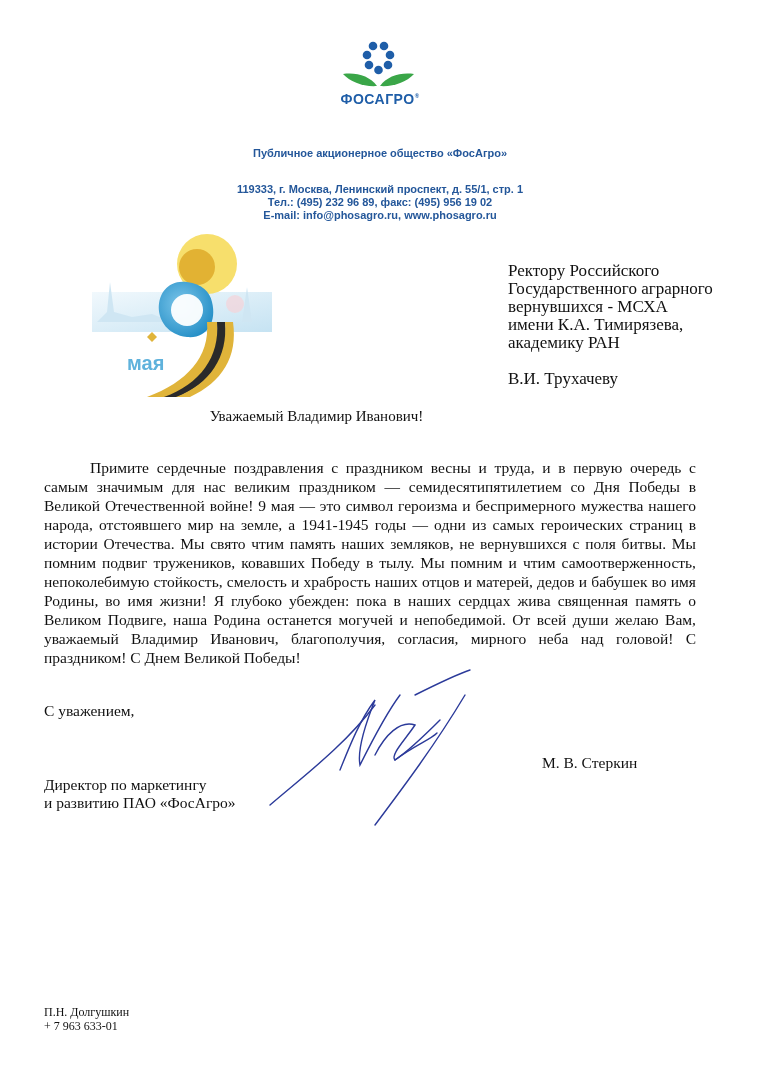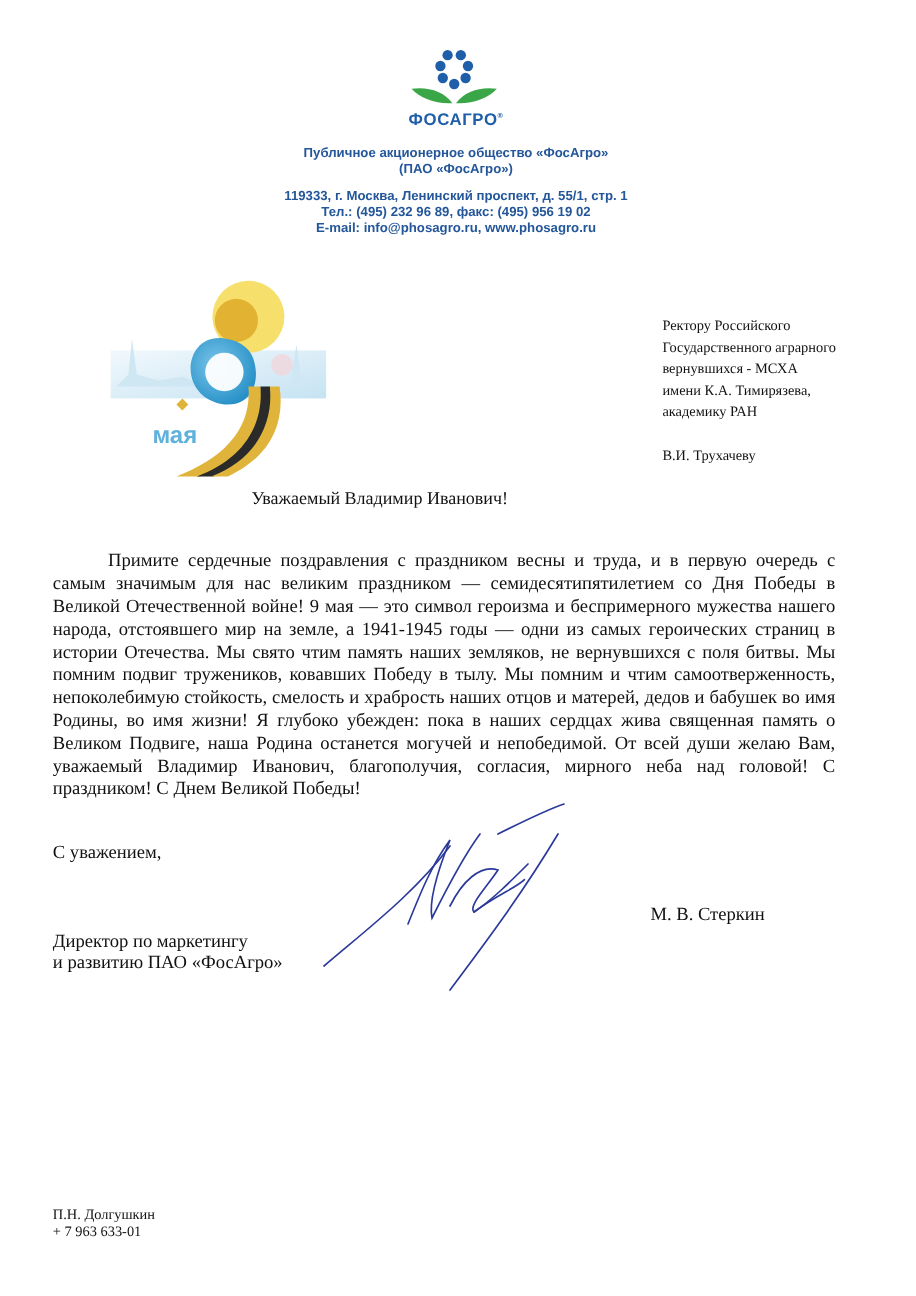--- a/index.html
+++ b/index.html
@@ -1,25 +1,25 @@
 <!DOCTYPE html>
 <html><head>
   <meta charset="utf-8">
   <style>
     html, body { margin: 0; padding: 0; background: #ffffff; }
     body { width: 763px; height: 1080px; position: relative; overflow: hidden; font-family: "Liberation Serif", serif; color: #111; }
     .abs { position: absolute; }
     .logo { left: 320px; top: 38px; width: 120px; height: 72px; }
     .brand { left: 300px; top: 91px; width: 160px; text-align: center; font-family: "Liberation Sans", sans-serif; font-weight: bold; font-size: 14px; color: #1f5ea8; letter-spacing: 0.5px; }
     .brand sup { font-size: 6px; }
-    .hdr { font-family: "Liberation Sans", sans-serif; font-weight: bold; font-size: 11px; color: #24579a; text-align: center; line-height: 13px; }
+    .hdr { font-family: "Liberation Sans", sans-serif; font-weight: bold; font-size: 11px; color: #24579a; text-align: center; line-height: 13px; margin-top: 25px; }
     .hdr1 { left: 180px; top: 122px; width: 400px; }
     .hdr2 { left: 180px; top: 158px; width: 400px; }
     .banner { left: 92px; top: 222px; width: 180px; height: 180px; }
-    .addressee { left: 508px; top: 262px; font-size: 12px; line-height: 18px; margin-left: 44px; }
+    .addressee { left: 508px; top: 262px; font-size: 17px; line-height: 18px; }
     .addressee .gap { height: 18px; }
     .salutation { left: 0; width: 633px; top: 408px; text-align: center; font-size: 15px; }
     .body-text { left: 44px; top: 458px; width: 652px; font-size: 15.5px; line-height: 19px; text-align: justify; text-indent: 46px; }
     .regards { left: 44px; top: 702px; font-size: 15.5px; text-align: center; }
     .position { left: 44px; top: 776px; font-size: 15.5px; line-height: 18px; }
     .signer { left: 542px; top: 754px; font-size: 15.5px; }
     .signature { left: 265px; top: 665px; width: 230px; height: 165px; }
     .footer { left: 44px; top: 1005px; font-size: 12px; line-height: 14px; }
   </style>
 </head>
@@ -35,21 +35,20 @@
       <circle cx="68" cy="27" r="4.3"></circle>
     <circle cx="58.5" cy="32" r="4.3"></circle>
   </g>
   <path d="M57 48 C50 38, 36 34, 23 36 C30 44, 44 49, 57 48 Z" fill="#3aa648"></path>
   <path d="M60 48 C67 38, 81 34, 94 36 C87 44, 73 49, 60 48 Z" fill="#3aa648"></path>
 </svg>
 <div class="abs brand"><span>ФОСАГРО</span><sup>®</sup></div>
 
 <div class="abs hdr hdr1">
   <div>Публичное акционерное общество «ФосАгро»</div>
-  <div>(ПАО «ФосАгро»)</div>
 </div>
 <div class="abs hdr hdr2">
   <div>119333, г. Москва, Ленинский проспект,  д. 55/1, стр. 1</div>
   <div>Тел.: (495) 232 96 89, факс: (495) 956 19 02</div>
   <div>E-mail: info@phosagro.ru, www.phosagro.ru</div>
 </div>
 
 <div class="abs banner">
   <svg width="180" height="180" viewBox="0 0 180 180">
     <defs>

